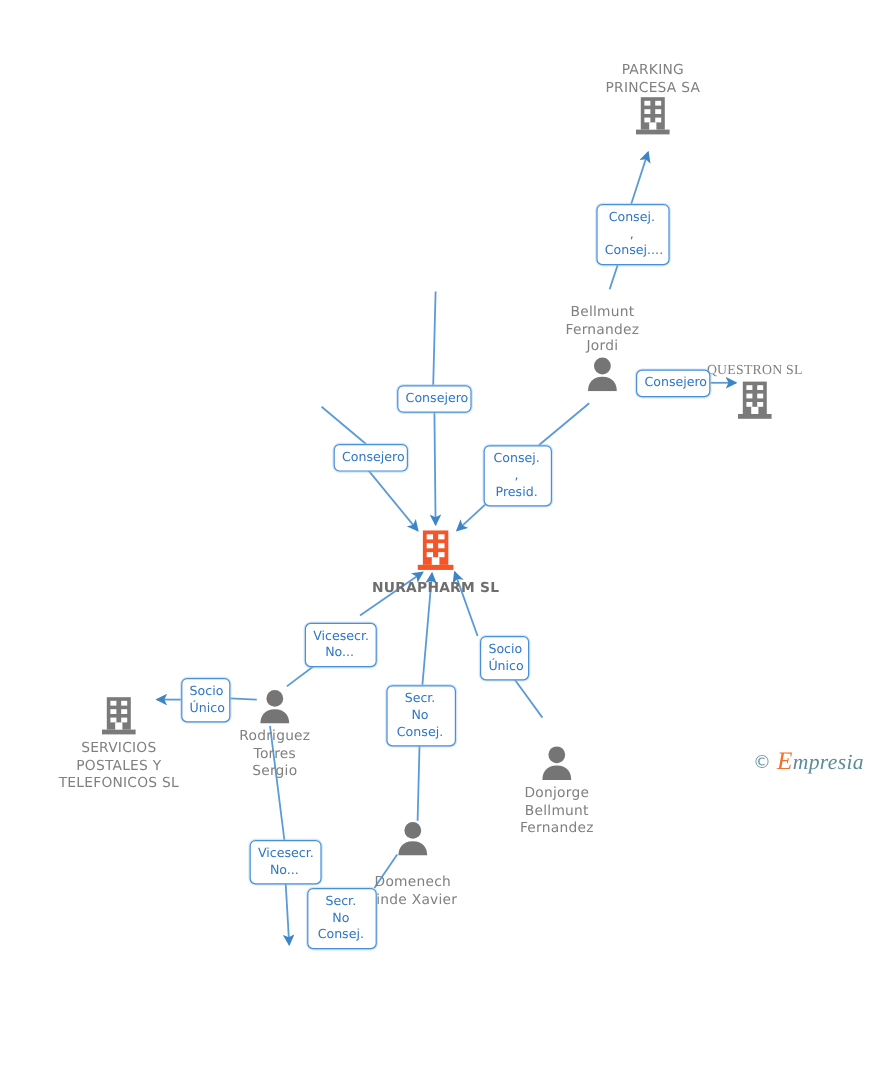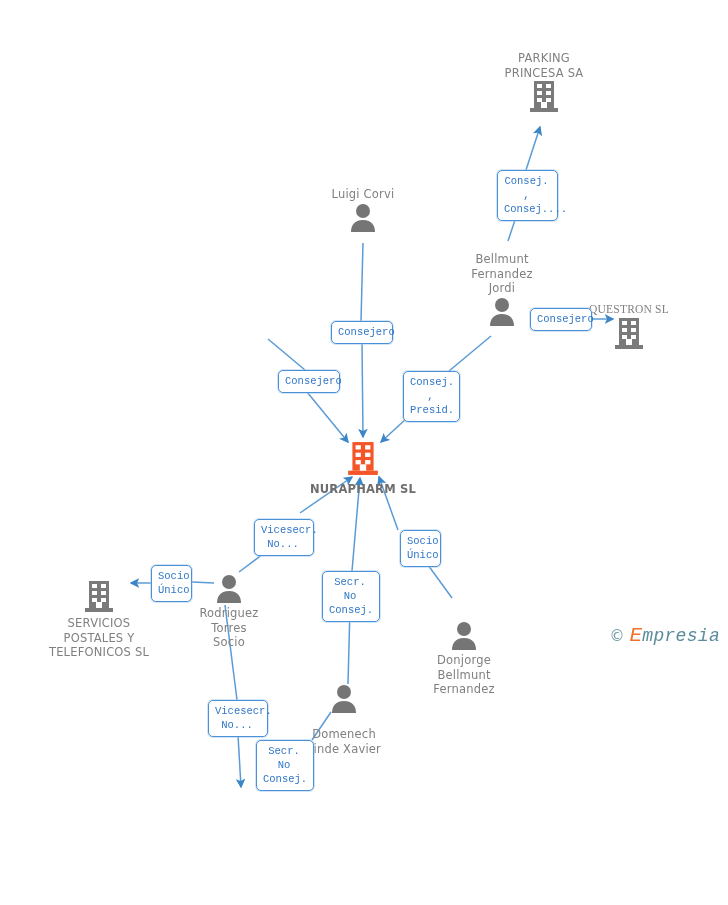--- a/index.html
+++ b/index.html
@@ -52,38 +52,37 @@
     border-radius: 5px;
     background: #ffffff;
     color: #2f76c6;
     font-size: 10.5px;
     line-height: 14px;
     text-align: center;
     padding: 3px 8px 4px 6px;
     white-space: pre-line;
     box-sizing: border-box;
     box-shadow: 0 0 0 1px rgba(160,200,235,0.45);
-    font-family: Liberation Mono, monospace;
   }
   .watermark {
     position: absolute;
     right: 8px;
     bottom: 8px;
     display: flex;
     align-items: center;
     gap: 5px;
     user-select: none;
   }
   .wm-c {
     font-size: 15px;
     color: #6f9aa8;
     font-family: "DejaVu Sans", "Liberation Sans", sans-serif;
   }
   .wm-word {
-    font-family: Liberation Mono, monospace;
+    font-family: Liberation Serif, serif;
     font-style: italic;
     font-size: 18px;
     color: #5b8c9c;
     letter-spacing: 0.3px;
   }
   .wm-word .e { color: #f2722b; font-size: 21px; }
 </style>
 </head>
 <body>
 
@@ -159,29 +158,20 @@
           <rect x="17" y="4" width="5" height="4" fill="#fff"></rect>
         <rect x="8" y="11" width="5" height="4" fill="#fff"></rect>
           <rect x="17" y="11" width="5" height="4" fill="#fff"></rect>
         <rect x="8" y="18" width="5" height="4" fill="#fff"></rect>
           <rect x="17" y="18" width="5" height="4" fill="#fff"></rect>
         <rect x="12" y="22" width="6" height="6" fill="#fff"></rect>
       </svg>
     </span>
   </div>
 
-  <div class="node" style="left:363px; top:187px;">
-    <div class="caption">Luigi Corvi</div>
-    <span class="icon-wrap">
-      <svg width="28" height="30" viewBox="0 0 28 30" xmlns="http://www.w3.org/2000/svg">
-        <circle cx="14" cy="9" r="7" fill="#757575"></circle>
-        <path d="M14 18 C5 18 2 24 2 30 L26 30 C26 24 23 18 14 18 Z" fill="#757575"></path>
-      </svg>
-    </span>
-  </div>
 
 
   <div class="node" style="left:502px; top:252px;">
     <div class="caption">Bellmunt
 Fernandez
 Jordi</div>
     <span class="icon-wrap">
       <svg width="28" height="30" viewBox="0 0 28 30" xmlns="http://www.w3.org/2000/svg">
         <circle cx="14" cy="9" r="7" fill="#757575"></circle>
         <path d="M14 18 C5 18 2 24 2 30 L26 30 C26 24 23 18 14 18 Z" fill="#757575"></path>
@@ -227,21 +217,21 @@
 
   <div class="node" style="left:229px; top:573px;">
     <span class="icon-wrap">
       <svg width="28" height="30" viewBox="0 0 28 30" xmlns="http://www.w3.org/2000/svg">
         <circle cx="14" cy="9" r="7" fill="#757575"></circle>
         <path d="M14 18 C5 18 2 24 2 30 L26 30 C26 24 23 18 14 18 Z" fill="#757575"></path>
       </svg>
     </span>
     <div class="caption" style="margin-top:3px;">Rodriguez
 Torres
-Socio</div>
+Sergio</div>
   </div>
 
   <div class="node" style="left:464px; top:620px;">
     <span class="icon-wrap">
       <svg width="28" height="30" viewBox="0 0 28 30" xmlns="http://www.w3.org/2000/svg">
         <circle cx="14" cy="9" r="7" fill="#757575"></circle>
         <path d="M14 18 C5 18 2 24 2 30 L26 30 C26 24 23 18 14 18 Z" fill="#757575"></path>
       </svg>
     </span>
     <div class="caption" style="margin-top:3px;">Donjorge

